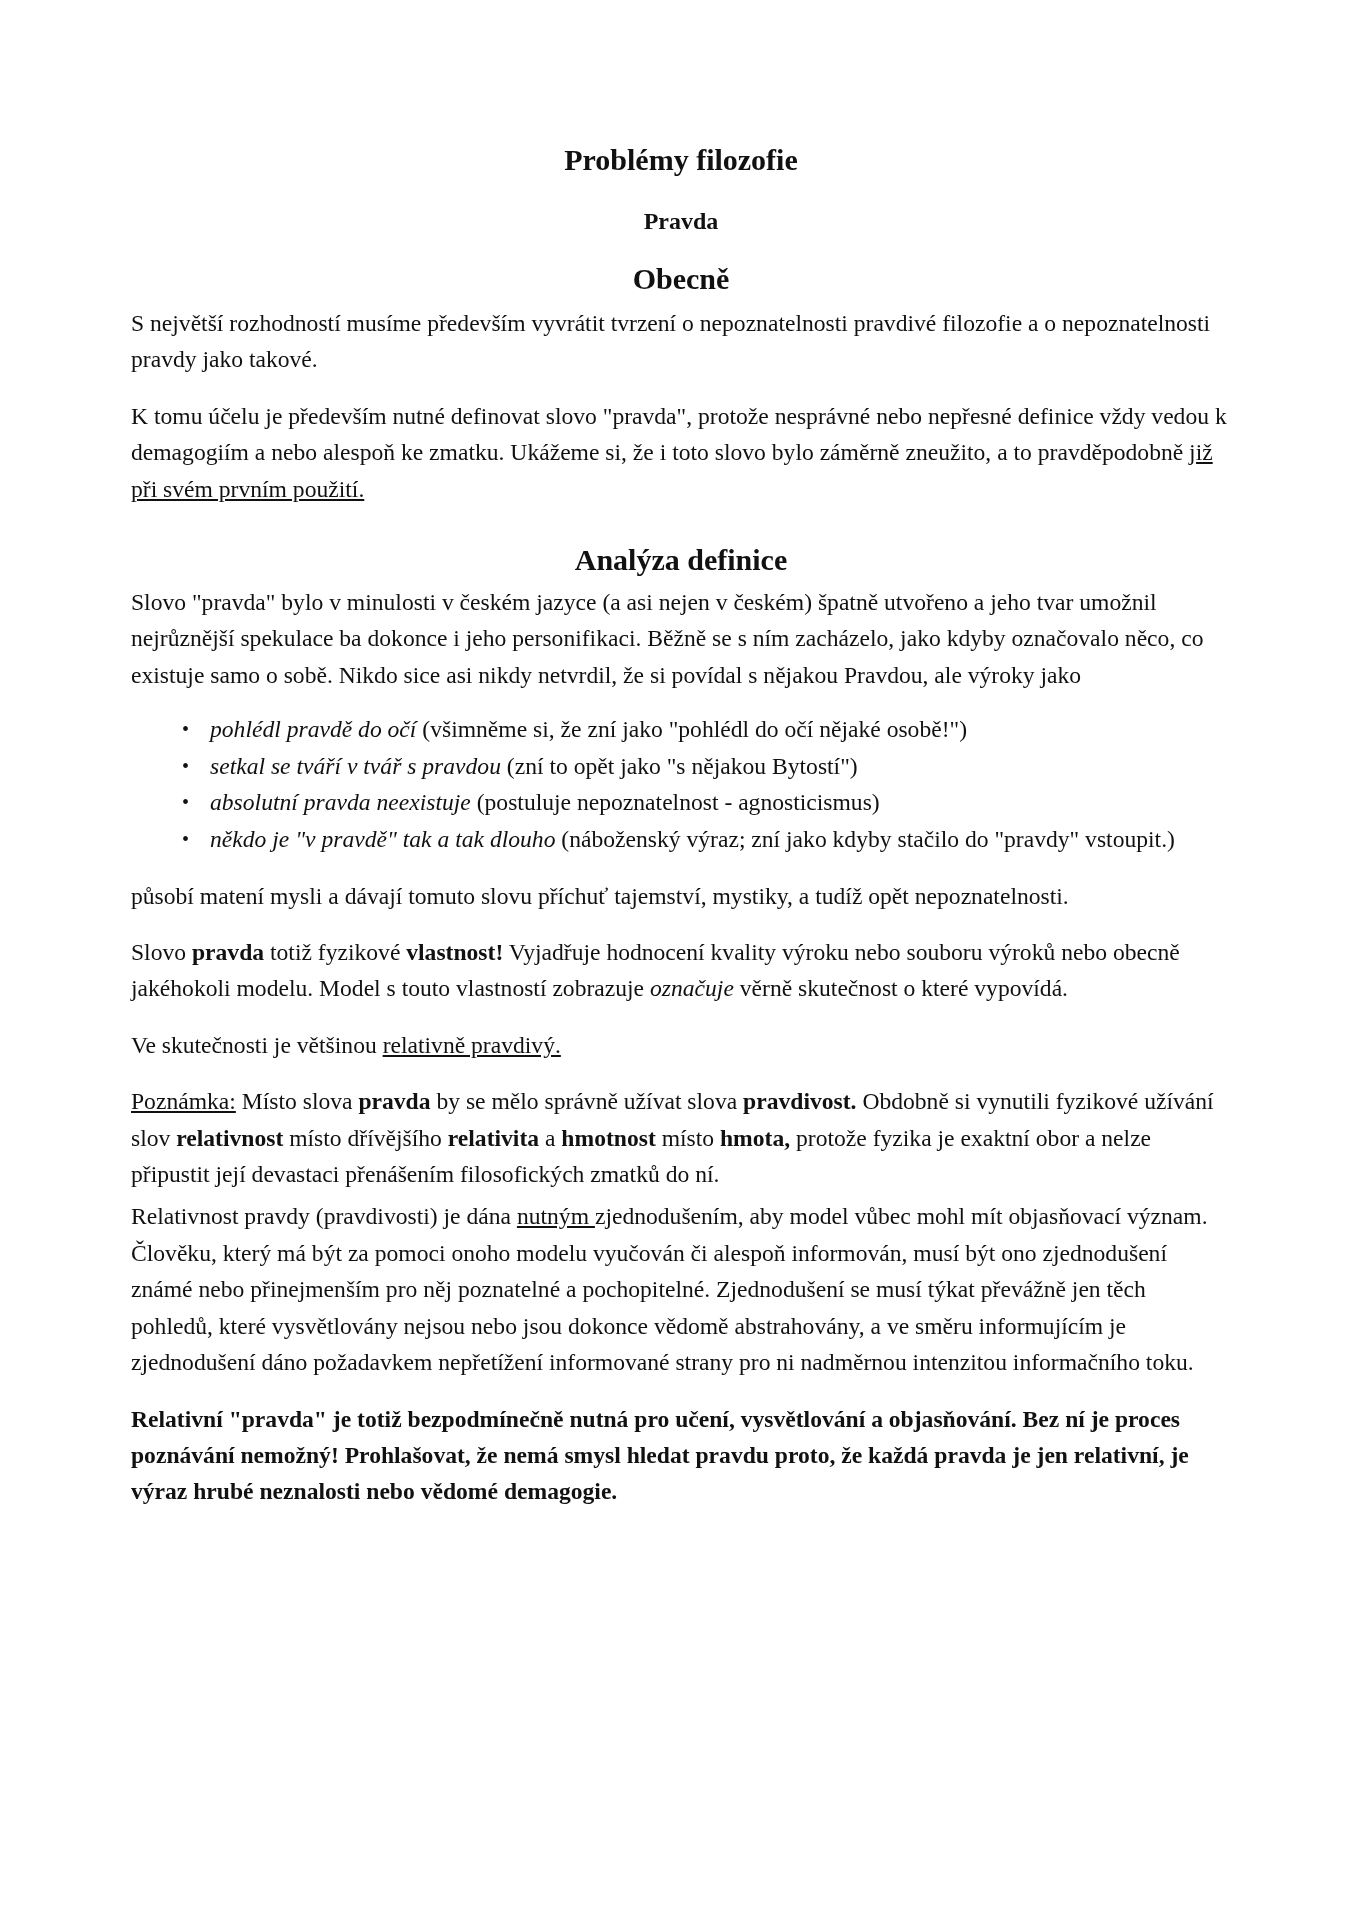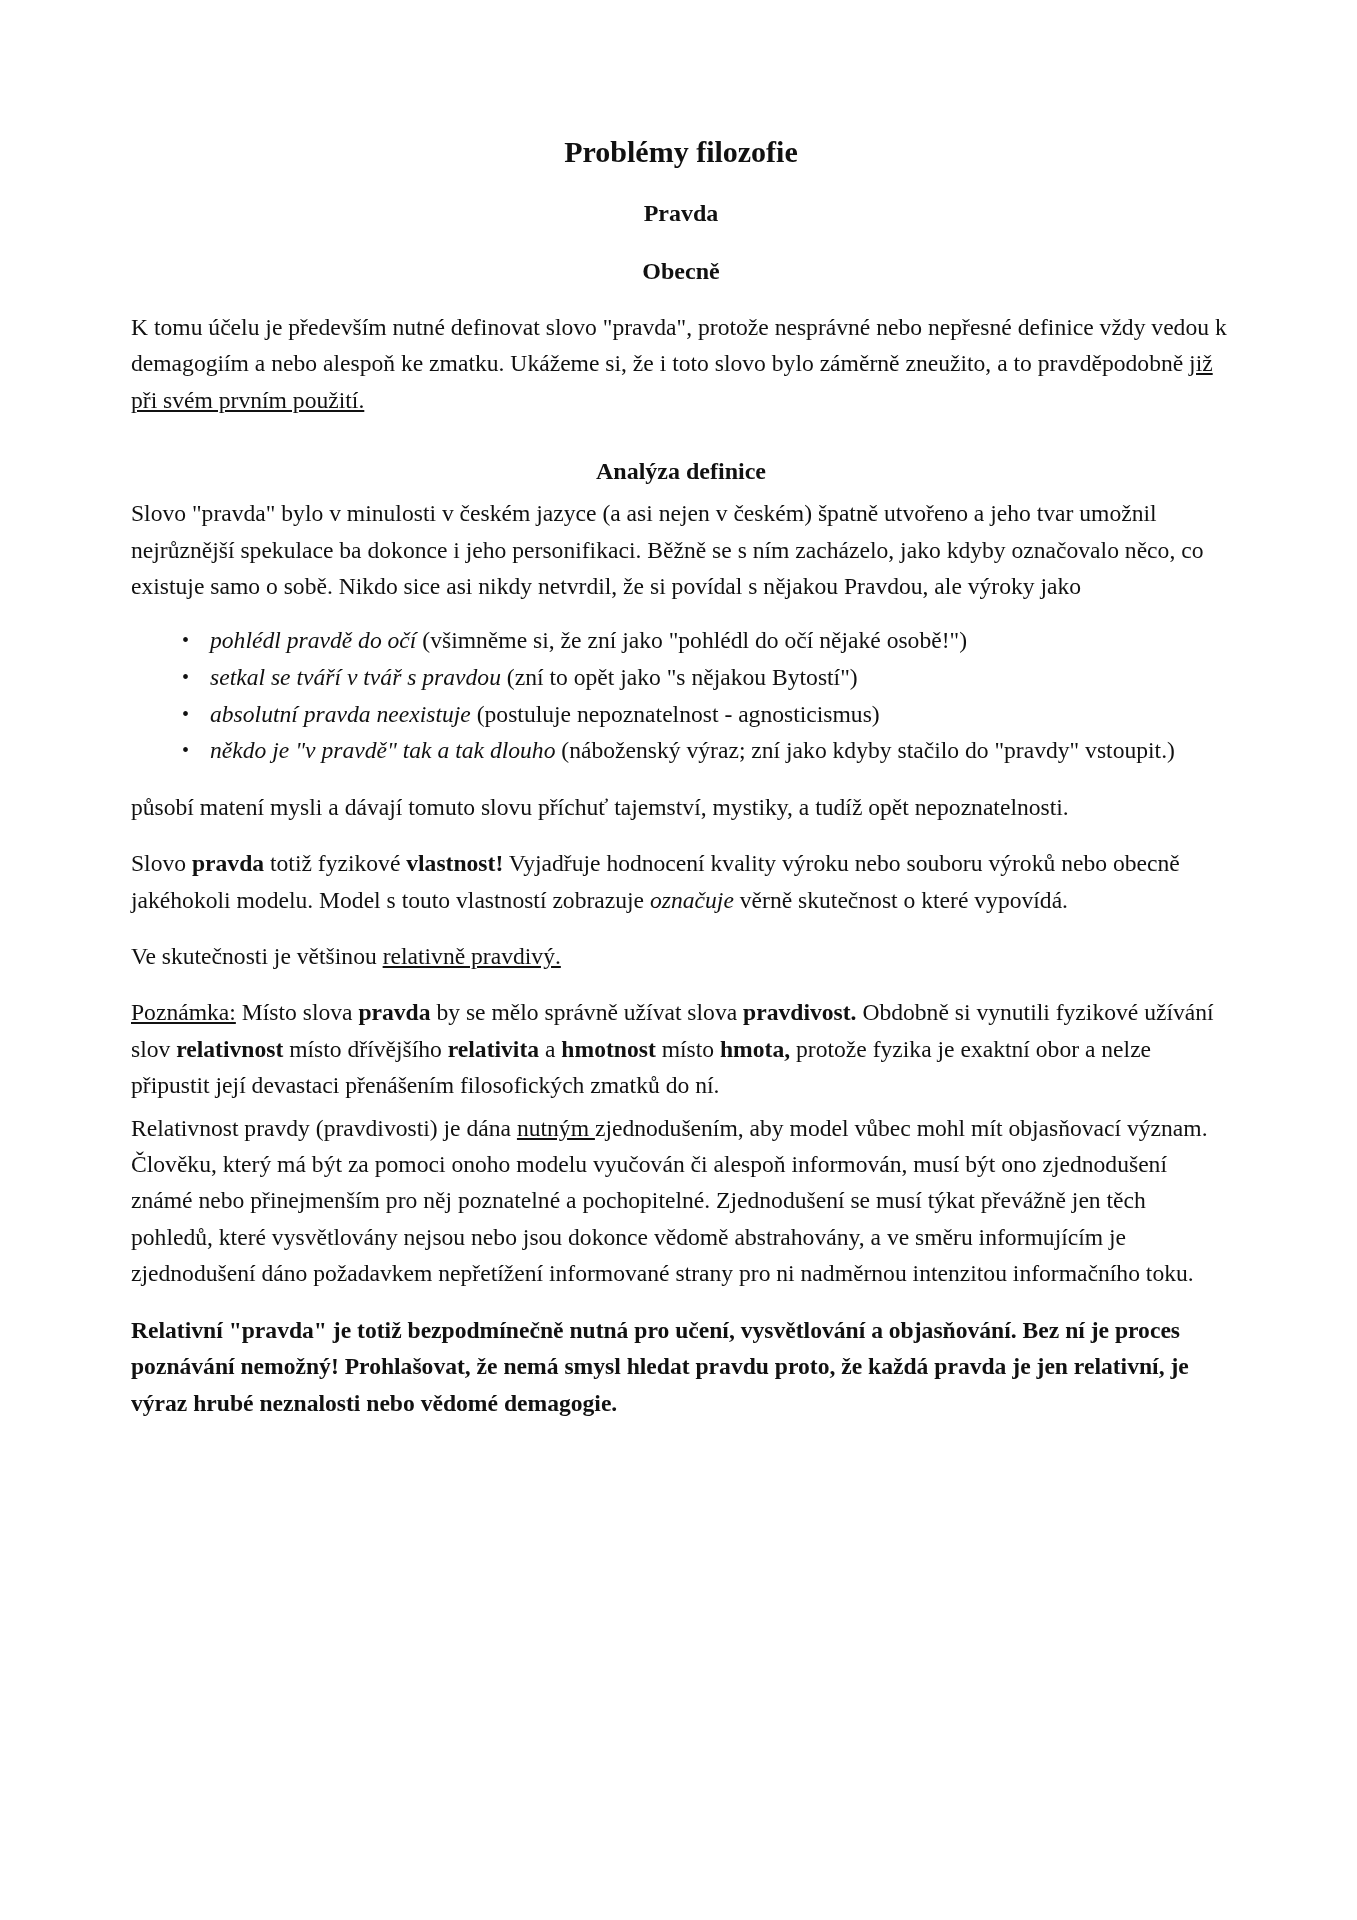--- a/index.html
+++ b/index.html
@@ -1,25 +1,25 @@
 <!DOCTYPE html>
 <html><head>
 <meta charset="utf-8">
 <style>
   html, body { margin: 0; padding: 0; background: #ffffff; }
   body { width: 1357px; height: 1920px; position: relative; overflow: hidden; }
   .page {
-    position: absolute; left: 131px; top: 4px; width: 1100px;
+    position: absolute; left: 131px; top: 12px; width: 1100px;
     font-family: "Liberation Serif", "DejaVu Serif", serif;
     color: #111111; font-size: 23.6px; line-height: 36.4px;
   }
   .h { text-align: center; font-weight: bold; margin: 0; }
   .title { font-size: 30px; line-height: 36px; margin-top: 130px; }
   .h2 { font-size: 24px; line-height: 36px; margin-top: 25px; }
-  .h3 { font-size: 24px; line-height: 36px; margin-top: 22px; }
+  .h3 { font-size: 30px; line-height: 36px; margin-top: 22px; }
   p { margin: 0; }
   .p-first { margin-top: 8px; }
   .p-next { margin-top: 20px; }
   .sec { margin-top: 35px; }
   .sec-body { margin-top: 6px; }
   ul { list-style: none; margin: 18px 0 0 0; padding: 0 0 0 79px; }
   ul li { position: relative; line-height: 36.6px; }
   ul li .bullet { position: absolute; left: -28px; top: 0; font-size: 20px; }
   .u { text-decoration: underline; }
   b, .b { font-weight: bold; }
@@ -27,20 +27,21 @@
   .final { font-weight: bold; }
 </style>
 </head>
 <body>
 
 <div class="page">
   <h1 class="h title">Problémy filozofie</h1>
   <h2 class="h h2">Pravda</h2>
 
   <h3 class="h h3">Obecně</h3>
+  <p class="p-first">S největší rozhodností musíme především vyvrátit tvrzení o nepoznatelnosti pravdivé filozofie a o nepoznatelnosti pravdy jako takové.</p>
   <p class="p-next"><span>K tomu účelu je především nutné definovat slovo "pravda", protože nesprávné nebo nepřesné definice vždy vedou k demagogiím a nebo alespoň ke zmatku. Ukážeme si, že i toto slovo bylo záměrně zneužito, a to pravděpodobně </span><span class="u">již při svém prvním použití.</span></p>
 
   <h3 class="h h3 sec">Analýza definice</h3>
   <p class="sec-body">Slovo "pravda" bylo v minulosti v českém jazyce (a asi nejen v českém) špatně utvořeno a jeho tvar umožnil nejrůznější spekulace ba dokonce i jeho personifikaci. Běžně se s ním zacházelo, jako kdyby označovalo něco, co existuje samo o sobě. Nikdo sice asi nikdy netvrdil, že si povídal s nějakou Pravdou, ale výroky jako</p>
 
   <ul>
     <li><span class="bullet">•</span><i>pohlédl pravdě do očí</i><span> (všimněme si, že zní jako "pohlédl do očí nějaké osobě!")</span></li>
     <li><span class="bullet">•</span><i>setkal se tváří v tvář s pravdou</i><span> (zní to opět jako "s nějakou Bytostí")</span></li>
     <li><span class="bullet">•</span><i>absolutní pravda neexistuje</i><span> (postuluje nepoznatelnost - agnosticismus)</span></li>
     <li><span class="bullet">•</span><i>někdo je "v pravdě" tak a tak dlouho</i><span> (náboženský výraz; zní jako kdyby stačilo do "pravdy" vstoupit.)</span></li>

